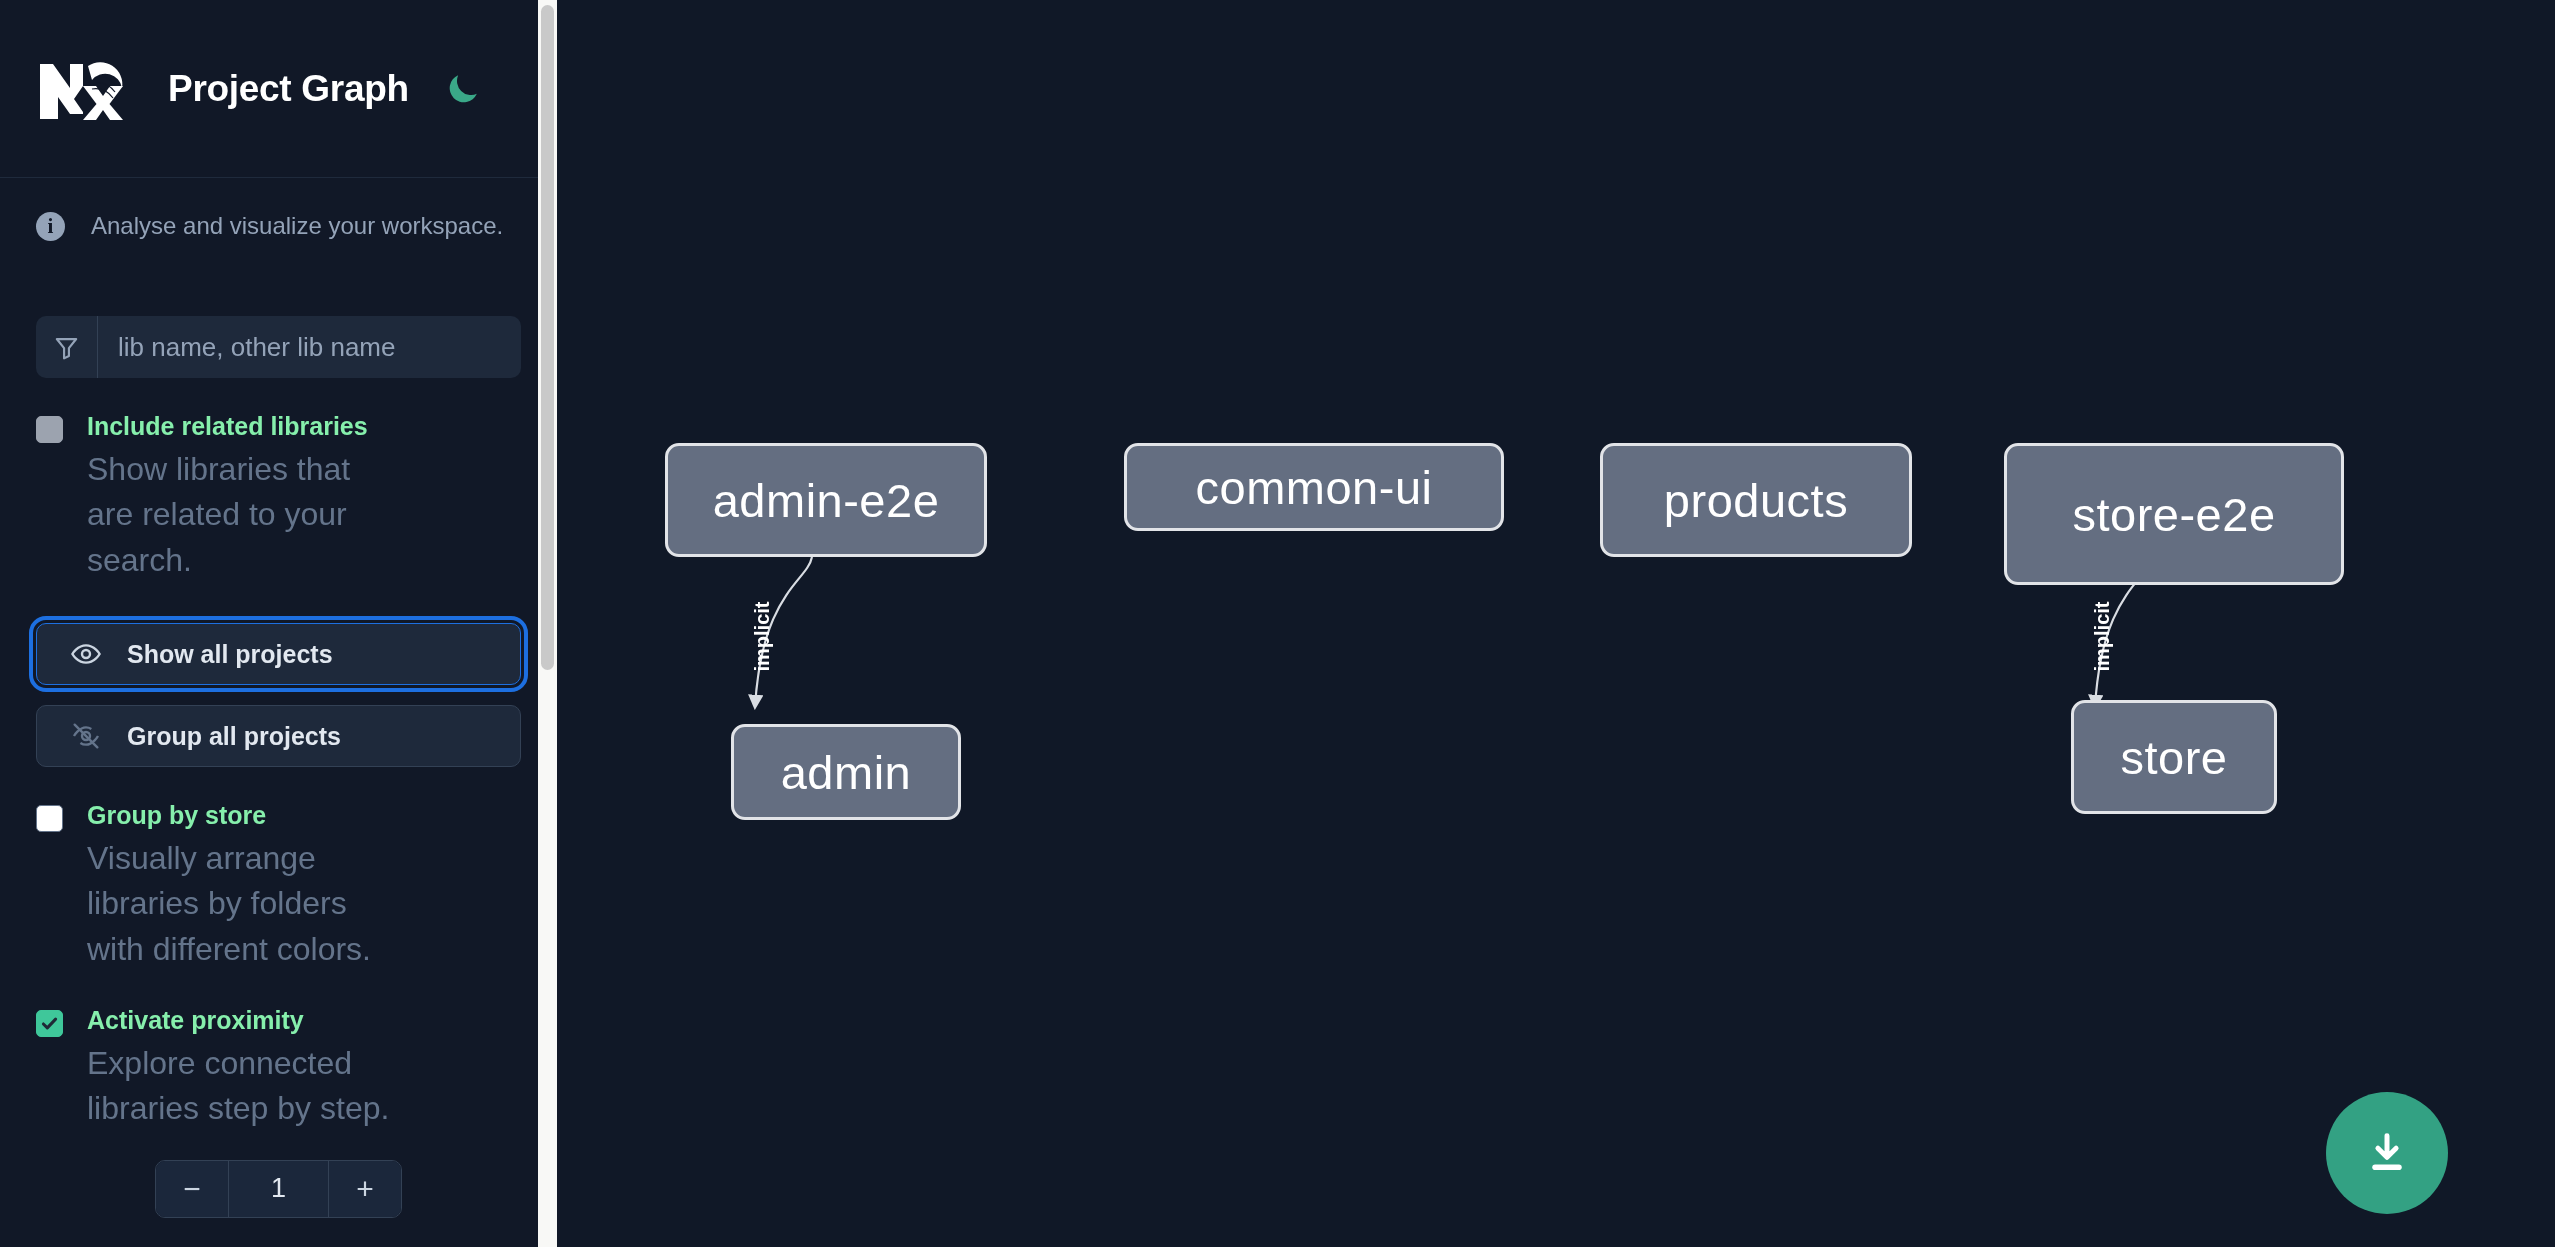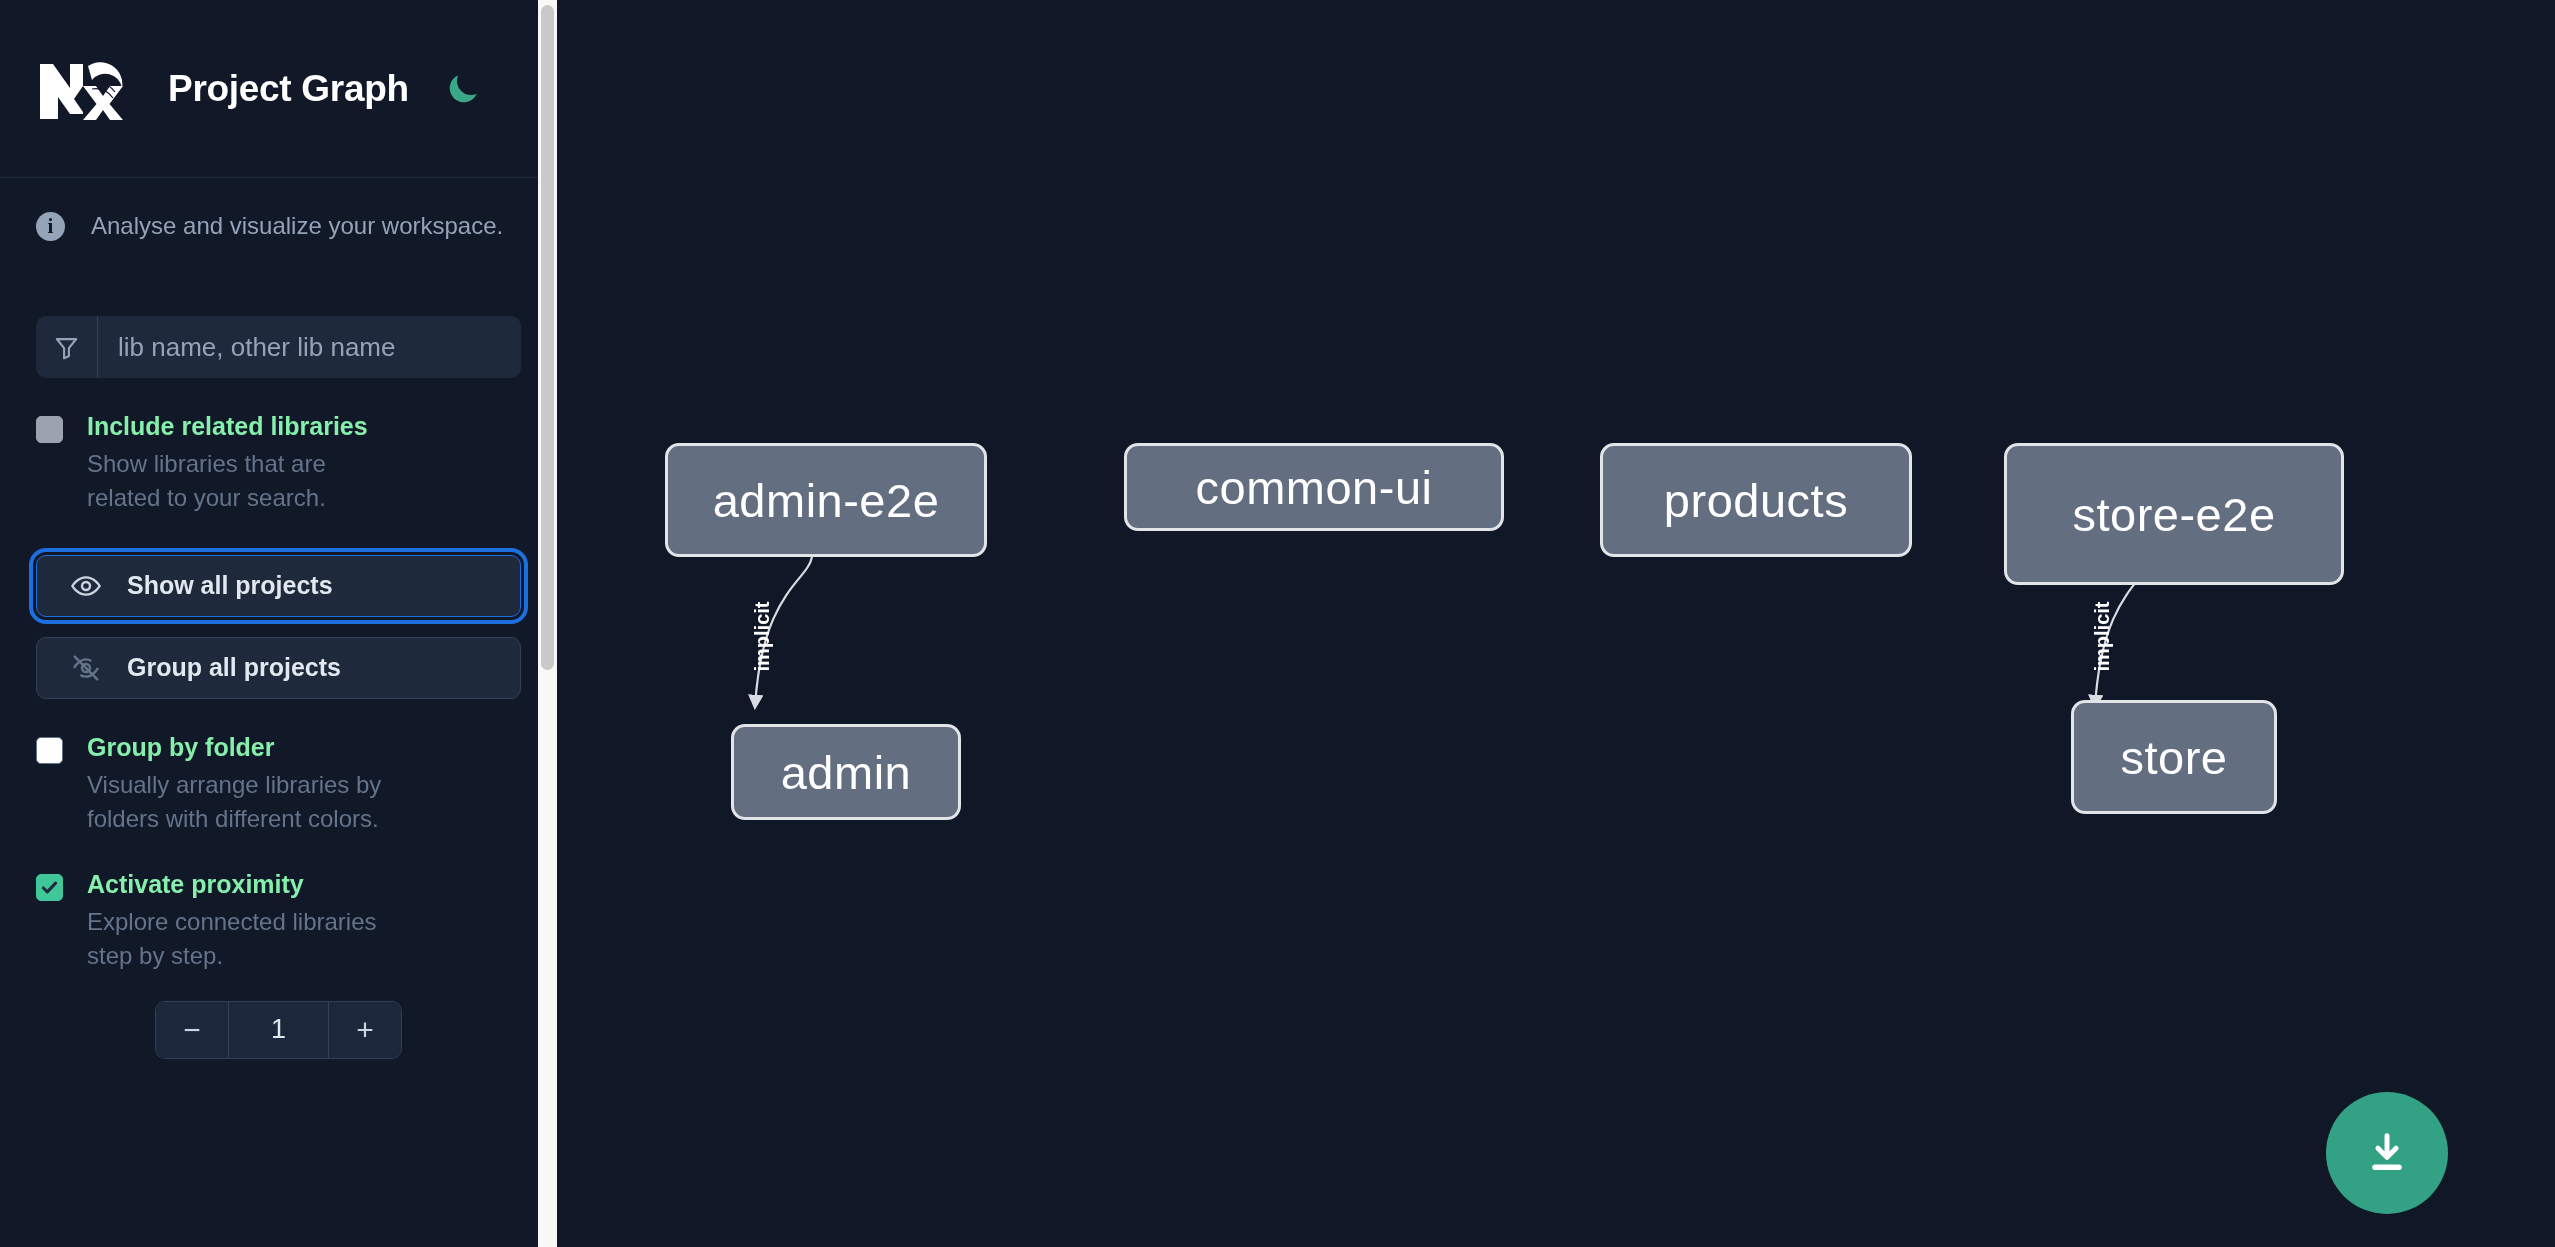--- a/index.html
+++ b/index.html
@@ -156,21 +156,21 @@
   .check-texts { margin-left: 24px; }
 
   .check-label {
     font-size: 25px;
     font-weight: 700;
     color: #86efac;
     line-height: 1.35;
   }
 
   .check-desc {
-    font-size: 24px;
+    font-size: 32px;
     color: #64748b;
     line-height: 1.42;
     margin-top: 3px;
     max-width: 310px;
   }
 
   
   .btn-group { margin-top: 40px; }
 
   .btn {
@@ -391,21 +391,21 @@
               <path stroke="#64748b" stroke-width="1.8" stroke-linecap="round" d="M3.5 3.5l17 17"></path>
             </svg>
           </span>
           <span>Group all projects</span>
         </button>
       </div>
 
       <div class="check-row">
         <span class="cb cb-empty"></span>
         <div class="check-texts">
-          <div class="check-label">Group by folder</div>
+          <div class="check-label">Group by store</div>
           <div class="check-desc">Visually arrange libraries by folders with different colors.</div>
         </div>
       </div>
 
       <div class="check-row">
         <span class="cb cb-checked">
           <svg width="21" height="21" viewBox="0 0 24 24" aria-hidden="true">
             <path fill="none" stroke="#1f2937" stroke-width="3.4" stroke-linecap="round" stroke-linejoin="round" d="M5 12.5l4.5 4.5L19 7"></path>
           </svg>
         </span>

